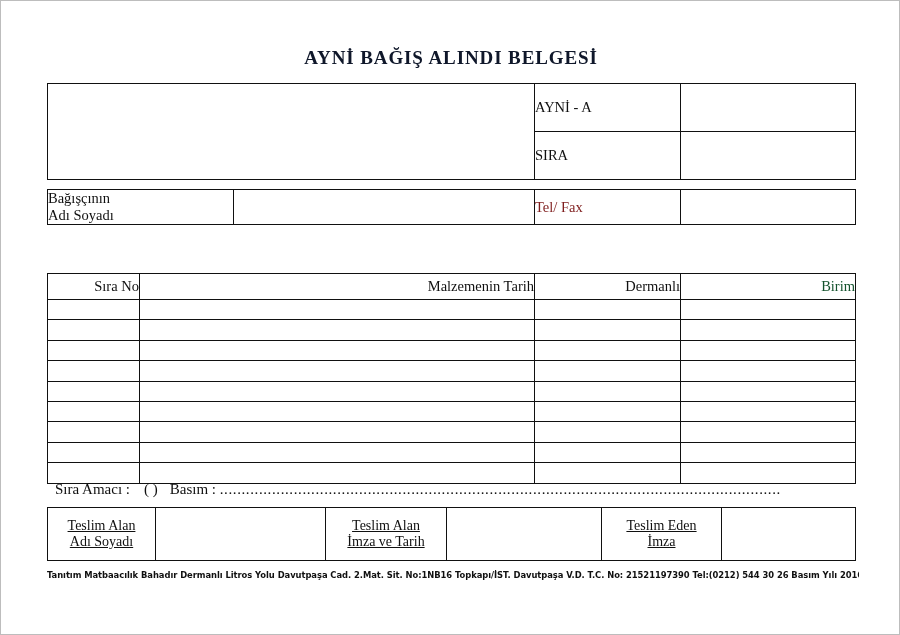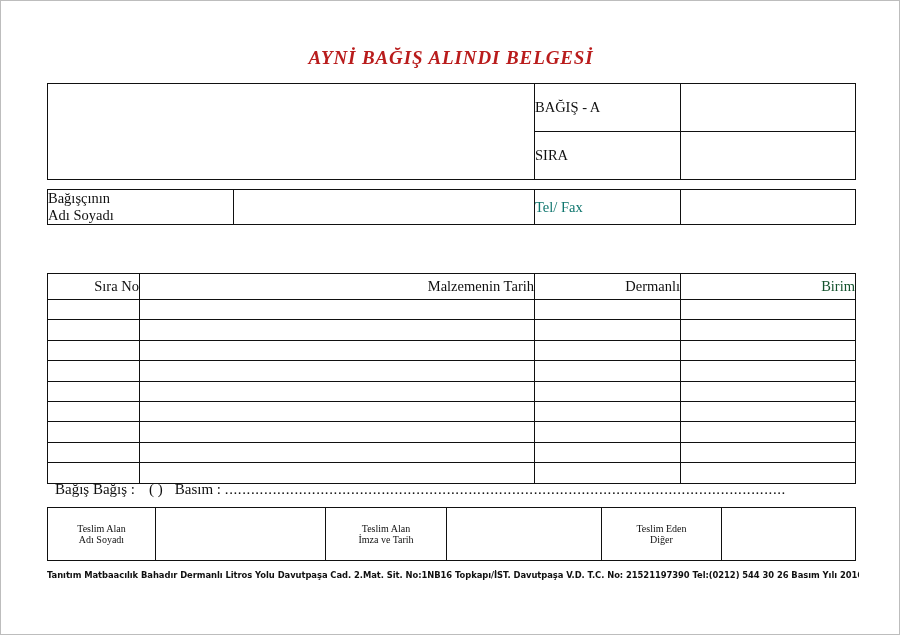--- a/index.html
+++ b/index.html
@@ -116,22 +116,23 @@
 
   
   #block-sign {
     left: 46px;
     top: 506px;
     width: 808px;
   }
   #block-sign td {
     height: 52px;
     text-align: center;
-    font-size: 10px;
+    font-size: 14px;
     line-height: 1.14;
+    text-decoration: underline;
   }
 
   
   #fineprint {
     position: absolute;
     left: 46px;
     top: 569px;
     width: 812px;
     font-family: "DejaVu Sans", "Liberation Sans", sans-serif;
     font-weight: bold;
@@ -140,32 +141,32 @@
     color: #141414;
     white-space: nowrap;
     overflow: hidden;
   }
 </style>
 </head>
 <body style="background: rgb(255, 255, 255);">
 
 <div id="page" style="border-color: rgb(189, 189, 189);">
 
-  <div id="title" style="color: #b91c1c; font-style: italic;">AYNİ BAĞIŞ ALINDI BELGESİ</div>
+  <div id="title" style="color: #0f172a;">AYNİ BAĞIŞ ALINDI BELGESİ</div>
 
   <table class="form-table" id="block-head">
     <colgroup>
       <col style="width:487px">
       <col style="width:146px">
       <col style="width:175px">
     </colgroup>
     <tbody>
       <tr>
         <td rowspan="2" class="blank" style="border-color: rgb(17, 17, 17); color: rgb(16, 16, 16);"></td>
-        <td class="lbl" style="border-color: rgb(17, 17, 17); color: rgb(16, 16, 16);">BAĞIŞ - A</td>
+        <td class="lbl" style="border-color: rgb(17, 17, 17); color: rgb(16, 16, 16);">AYNİ - A</td>
         <td class="blank" style="border-color: rgb(17, 17, 17); color: rgb(16, 16, 16);"></td>
       </tr>
       <tr>
         <td class="lbl" style="border-color: rgb(17, 17, 17); color: rgb(16, 16, 16);">SIRA</td>
         <td class="blank" style="border-color: rgb(17, 17, 17); color: rgb(16, 16, 16);"></td>
       </tr>
     </tbody>
   </table>
 
   <table class="form-table" id="block-donor">
@@ -173,21 +174,21 @@
       <col style="width:186px">
       <col style="width:301px">
       <col style="width:146px">
       <col style="width:175px">
     </colgroup>
     <tbody>
       <tr>
         <td class="lbl two-line" style="border-color: rgb(17, 17, 17); color: rgb(16, 16, 16);">Bağışçının
 Adı Soyadı</td>
         <td class="blank" style="border-color: rgb(17, 17, 17); color: rgb(16, 16, 16);"></td>
-        <td class="lbl" style="border-color: rgb(17, 17, 17); color: #0f766e;">Tel/ Fax</td>
+        <td class="lbl" style="border-color: rgb(17, 17, 17); color: #7f1d1d;">Tel/ Fax</td>
         <td class="blank" style="border-color: rgb(17, 17, 17); color: rgb(16, 16, 16);"></td>
       </tr>
     </tbody>
   </table>
 
   <table class="form-table" id="block-items">
     <colgroup>
       <col style="width:92px">
       <col style="width:395px">
       <col style="width:146px">
@@ -253,42 +254,42 @@
         <tr>
           <td class="blank" style="border-color: rgb(17, 17, 17); color: rgb(16, 16, 16);"></td>
           <td class="blank" style="border-color: rgb(17, 17, 17); color: rgb(16, 16, 16);"></td>
           <td class="blank" style="border-color: rgb(17, 17, 17); color: rgb(16, 16, 16);"></td>
           <td class="blank" style="border-color: rgb(17, 17, 17); color: rgb(16, 16, 16);"></td>
         </tr>
       </tbody>
   </table>
 
   <div id="purpose" style="color: rgb(16, 16, 16);">
-    <span>Bağış Bağış :</span><span class="sp1"></span><span>(  )</span><span class="sp2"></span><span>Basım :</span> <span class="dots">.................................................................................................................................</span>
+    <span>Sıra Amacı :</span><span class="sp1"></span><span>(  )</span><span class="sp2"></span><span>Basım :</span> <span class="dots">.................................................................................................................................</span>
   </div>
 
   <table class="form-table" id="block-sign">
     <colgroup>
       <col style="width:108px">
       <col style="width:170px">
       <col style="width:121px">
       <col style="width:155px">
       <col style="width:120px">
       <col style="width:134px">
     </colgroup>
     <tbody>
       <tr>
         <td class="lbl-c" style="border-color: rgb(17, 17, 17); color: rgb(16, 16, 16);">Teslim Alan
 Adı Soyadı</td>
         <td class="blank" style="border-color: rgb(17, 17, 17); color: rgb(16, 16, 16);"></td>
         <td class="lbl-c" style="border-color: rgb(17, 17, 17); color: rgb(16, 16, 16);">Teslim Alan
 İmza ve Tarih</td>
         <td class="blank" style="border-color: rgb(17, 17, 17); color: rgb(16, 16, 16);"></td>
         <td class="lbl-c" style="border-color: rgb(17, 17, 17); color: rgb(16, 16, 16);">Teslim Eden
-Diğer</td>
+İmza</td>
         <td class="blank" style="border-color: rgb(17, 17, 17); color: rgb(16, 16, 16);"></td>
       </tr>
     </tbody>
   </table>
 
   <div id="fineprint" style="color: rgb(16, 16, 16);">Tanıtım Matbaacılık Bahadır Dermanlı Litros Yolu Davutpaşa Cad. 2.Mat. Sit. No:1NB16 Topkapı/İST. Davutpaşa V.D. T.C. No: 21521197390 Tel:(0212) 544 30 26 Basım Yılı 2016</div>
 
 </div>
 
 </body></html>

